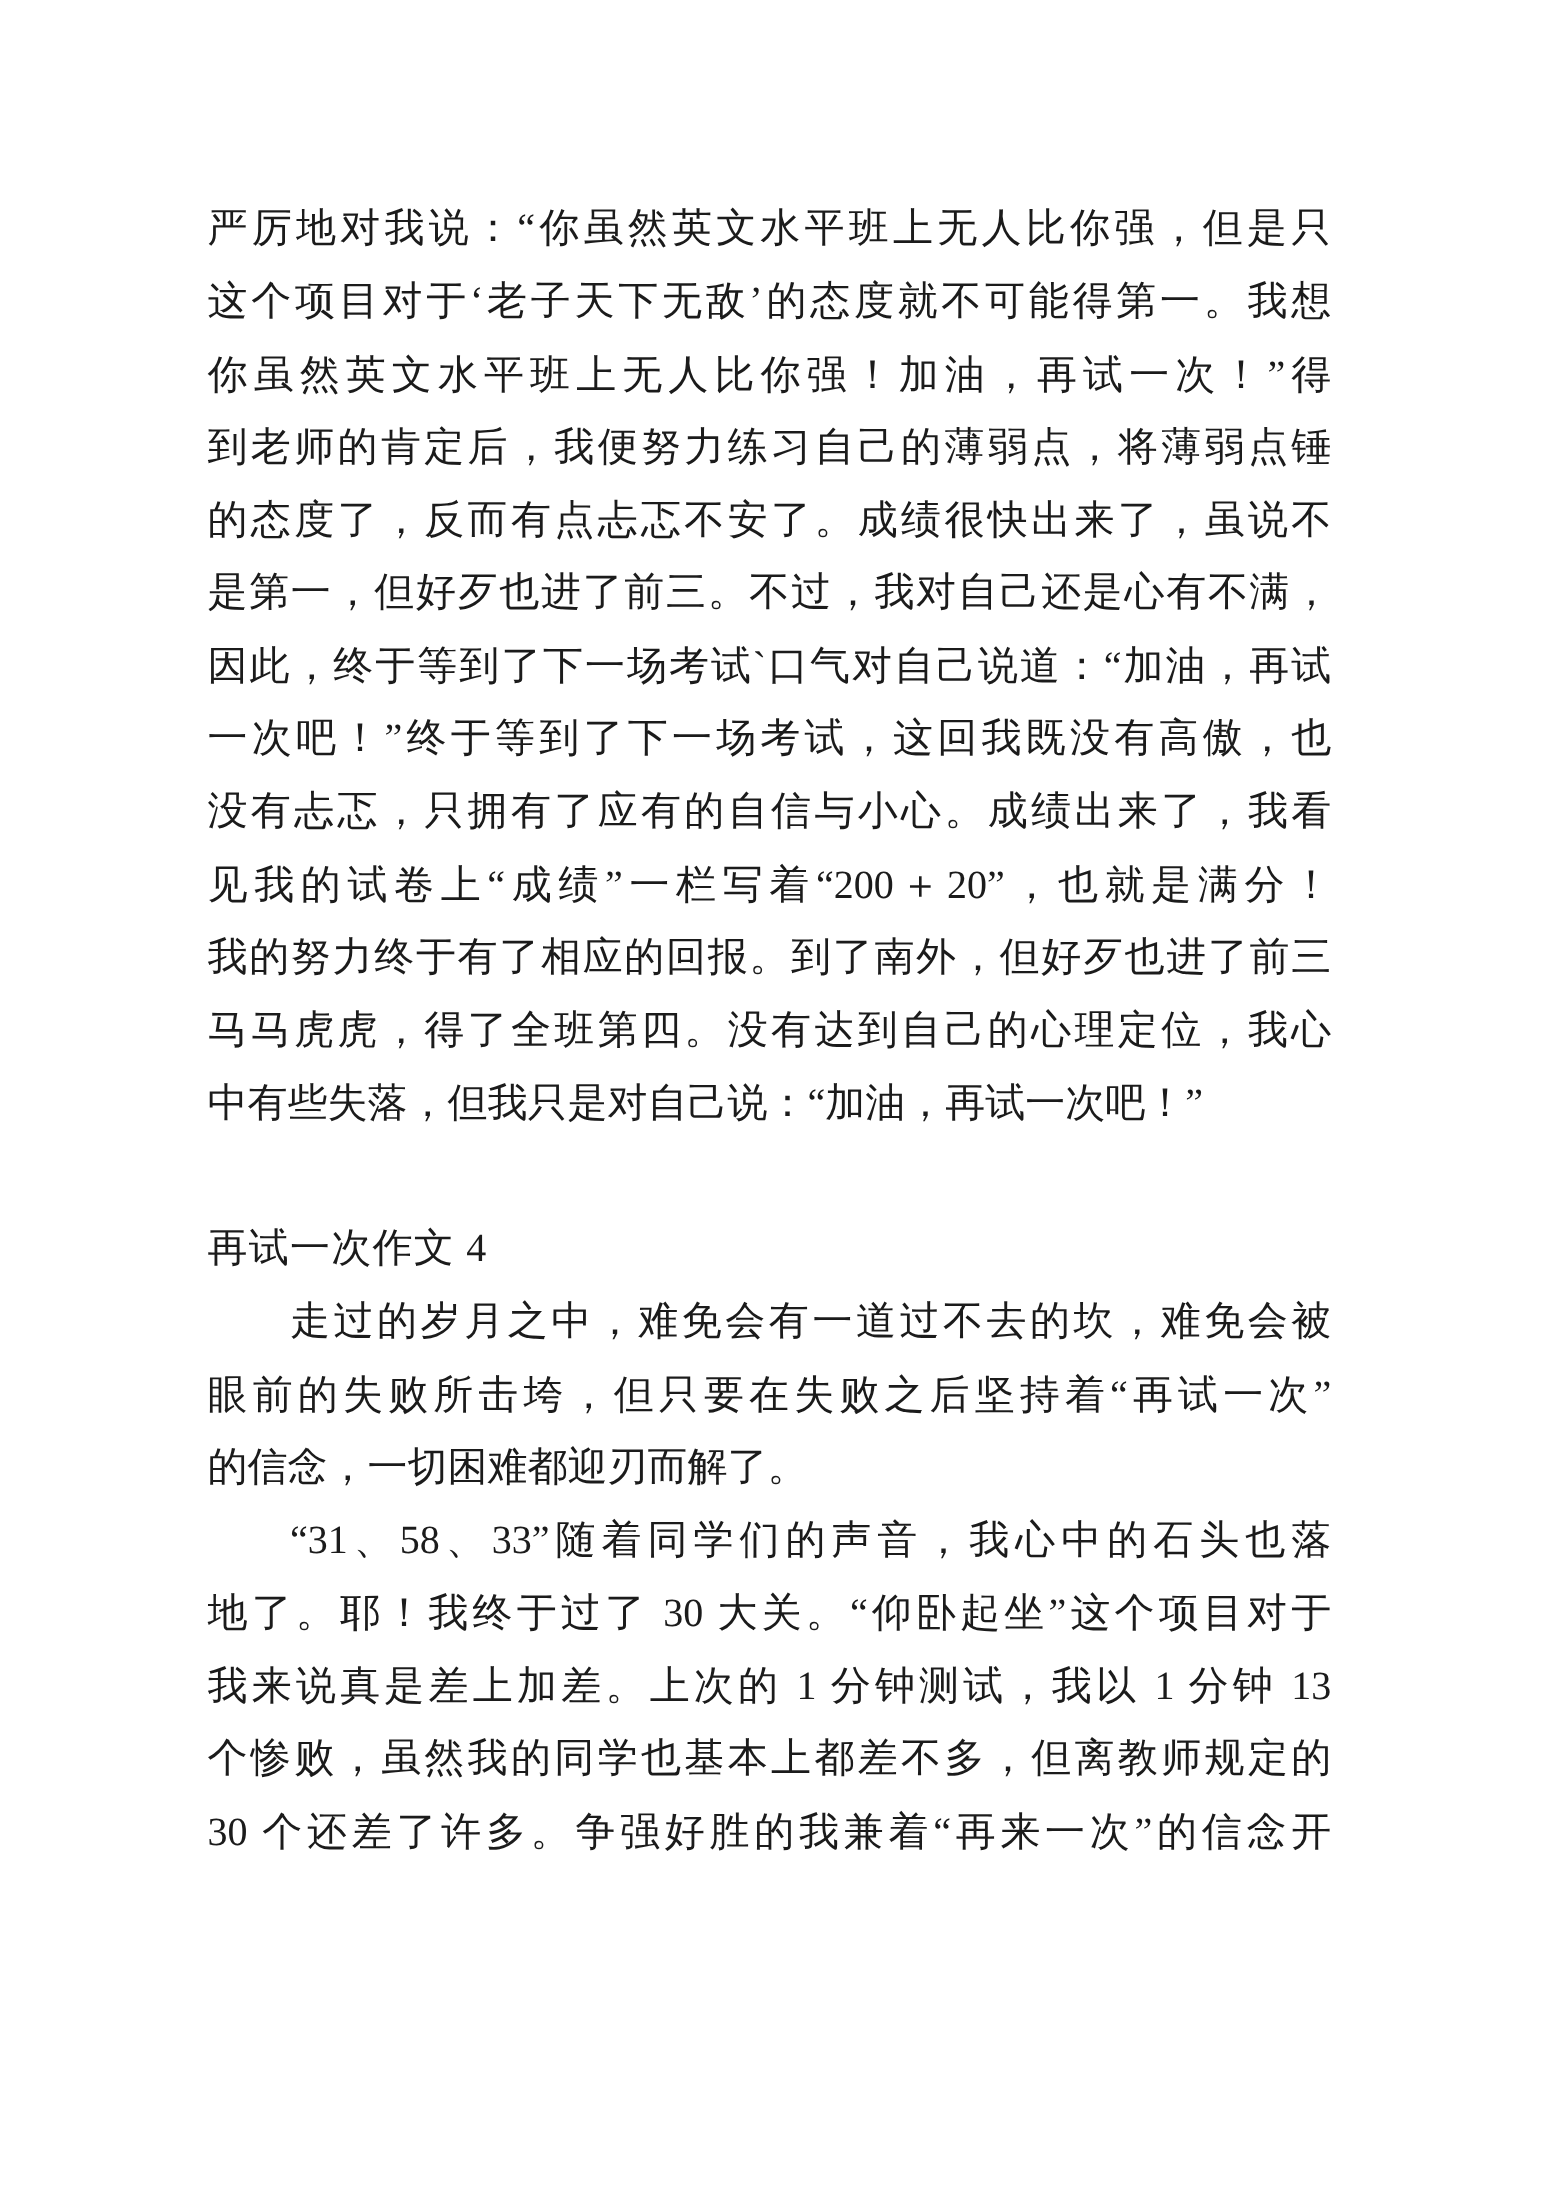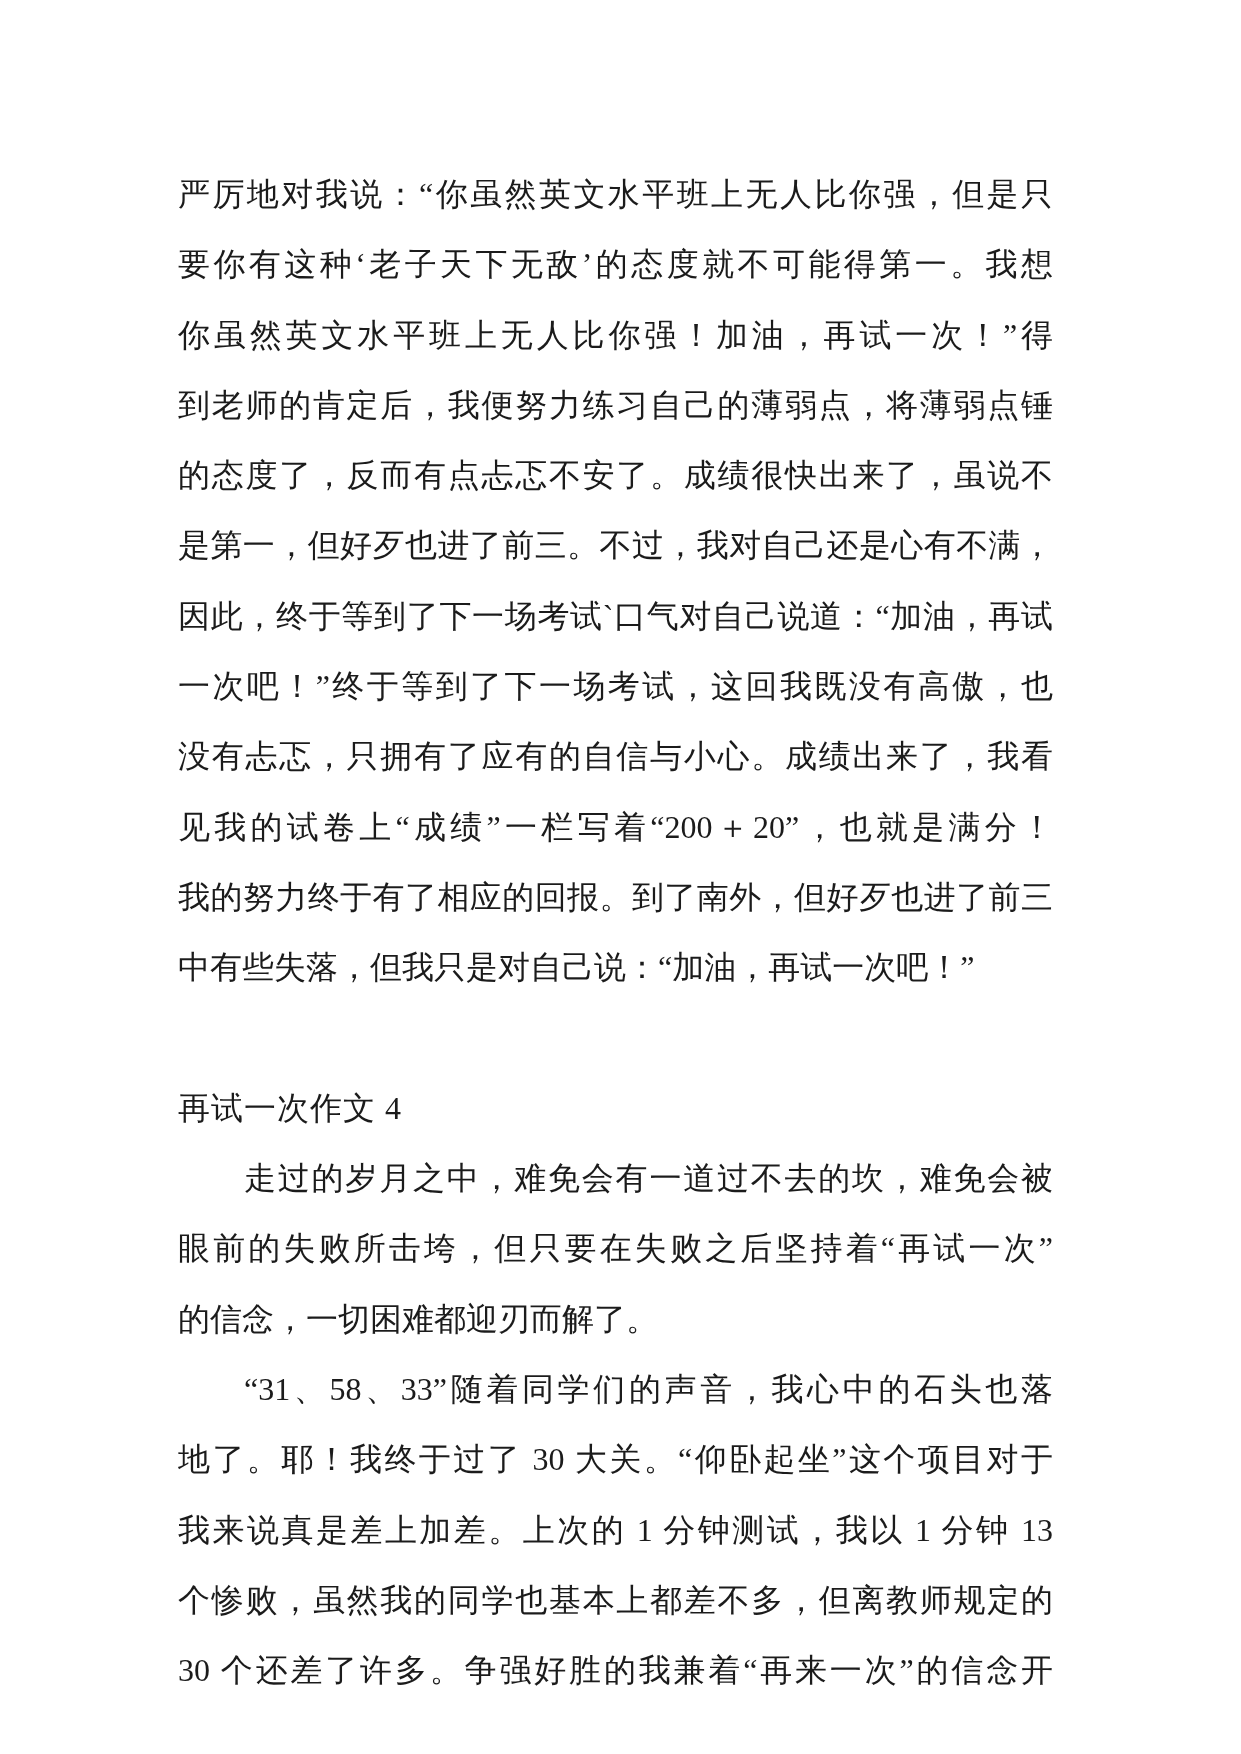--- a/index.html
+++ b/index.html
@@ -17,21 +17,21 @@
     width: 1241px;
     height: 1754px;
     padding: 153px 176px 0 166px;
     overflow: hidden;
     background: #ffffff;
   }
   .doc-body {
     width: 899px;
   }
   .line {
-    margin: 12px;
+    margin: 0;
     padding: 0;
     font-size: 32px;
     line-height: 58.3px;
     height: 58.3px;
     color: #1b1b1b;
     overflow: hidden;
     font-weight: normal;
     word-break: break-all;
   }
   .just {
@@ -53,30 +53,31 @@
   .heading {
     letter-spacing: 1px;
   }
 </style>
 </head>
 <body>
 
 <div class="page">
   <div class="doc-body">
       <p class="line just">严厉地对我说：“你虽然英文水平班上无人比你强，但是只</p>
-      <p class="line just">要你有这种‘老子天下无敌’的态度就不可能得第一。我想</p>
+      <p class="line just">这个项目对于‘老子天下无敌’的态度就不可能得第一。我想</p>
       <p class="line just">你虽然英文水平班上无人比你强！加油，再试一次！”得</p>
       <p class="line just">到老师的肯定后，我便努力练习自己的薄弱点，将薄弱点锤</p>
       <p class="line just">的态度了，反而有点忐忑不安了。成绩很快出来了，虽说不</p>
       <p class="line just">是第一，但好歹也进了前三。不过，我对自己还是心有不满，</p>
       <p class="line just">因此，终于等到了下一场考试`口气对自己说道：“加油，再试</p>
       <p class="line just">一次吧！”终于等到了下一场考试，这回我既没有高傲，也</p>
       <p class="line just">没有忐忑，只拥有了应有的自信与小心。成绩出来了，我看</p>
       <p class="line just">见我的试卷上“成绩”一栏写着“200＋20”，也就是满分！</p>
       <p class="line just">我的努力终于有了相应的回报。到了南外，但好歹也进了前三</p>
+      <p class="line just">马马虎虎，得了全班第四。没有达到自己的心理定位，我心</p>
       <p class="line nat">中有些失落，但我只是对自己说：“加油，再试一次吧！”</p>
       <p class="line nat spacer"></p>
       <p class="line nat heading">再试一次作文 4</p>
       <p class="line just indent">走过的岁月之中，难免会有一道过不去的坎，难免会被</p>
       <p class="line just">眼前的失败所击垮，但只要在失败之后坚持着“再试一次”</p>
       <p class="line nat">的信念，一切困难都迎刃而解了。</p>
       <p class="line just indent">“31、58、33”随着同学们的声音，我心中的石头也落</p>
       <p class="line just">地了。耶！我终于过了 30 大关。“仰卧起坐”这个项目对于</p>
       <p class="line just">我来说真是差上加差。上次的 1 分钟测试，我以 1 分钟 13</p>
       <p class="line just">个惨败，虽然我的同学也基本上都差不多，但离教师规定的</p>

